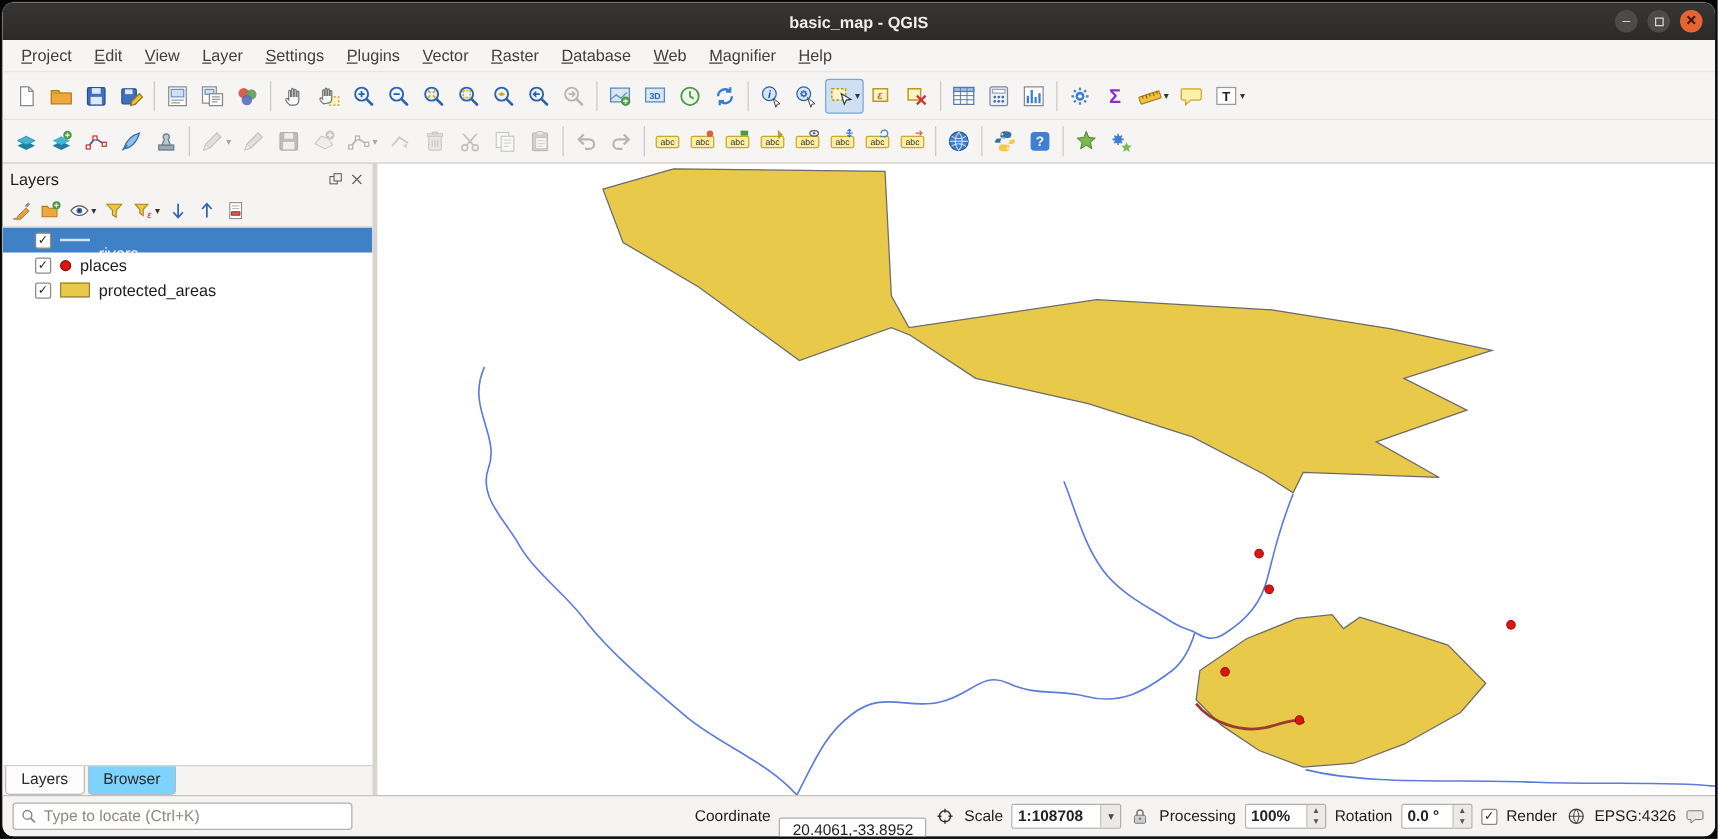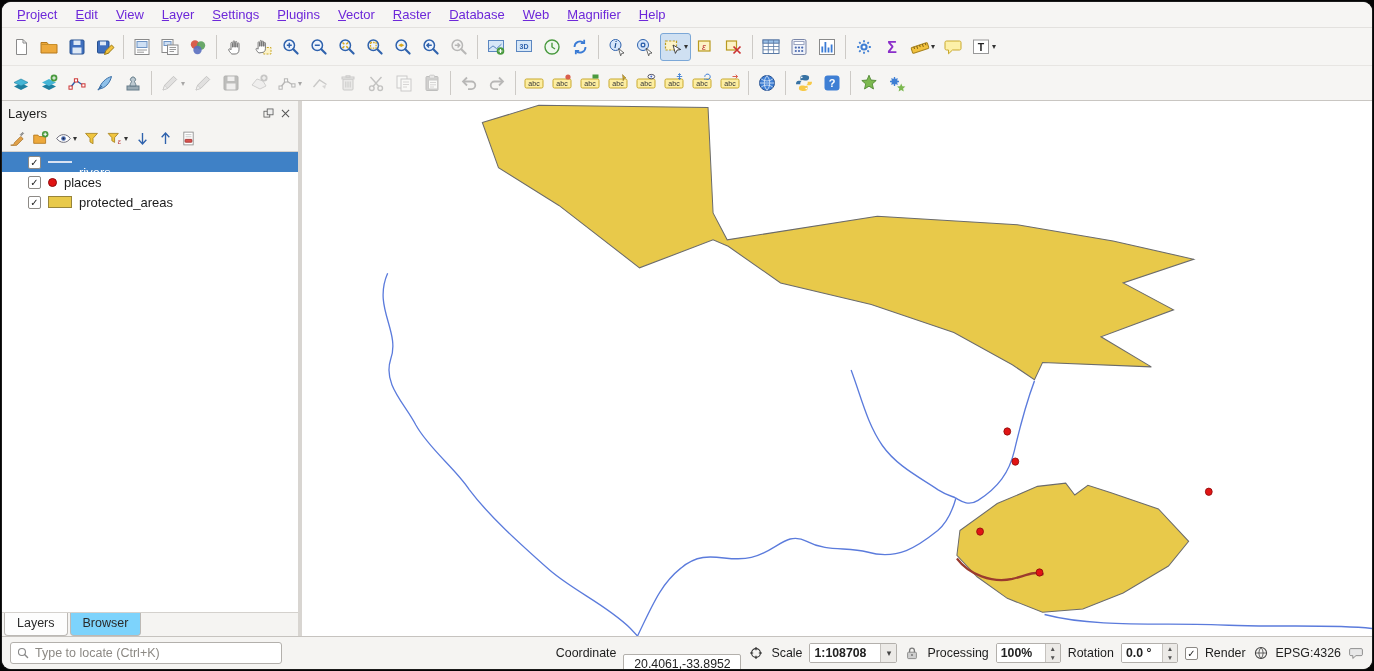--- a/index.html
+++ b/index.html
@@ -10,21 +10,21 @@
   
   .titlebar { height:30px; background:linear-gradient(#383634,#2c2a28); position:relative; display:flex; align-items:center; justify-content:center; flex:0 0 auto; }
   .title { color:#f0efec; font-size:13px; font-weight:bold; }
   .winbtns { position:absolute; right:10px; top:0; height:100%; display:flex; align-items:center; gap:8px; }
   .winbtn { width:18px; height:18px; border-radius:50%; background:#4d4a47; color:#dcdad6; font-size:11px; line-height:17px; text-align:center; cursor:default; display:flex; align-items:center; justify-content:center; }
   .winbtn.close { background:#e66433; color:#3c1607; font-weight:bold; }
   .maxglyph { width:7px; height:7px; border:1.5px solid #d8d6d2; display:block; }
 
   
   .menubar { height:26px; background:#f6f5f3; display:flex; align-items:stretch; padding-left:6px; flex:0 0 auto; border-bottom:1px solid #e3e1de; }
-  .menu-item { display:block; padding:5px 9px 0 9px; font-size:13px; color:#6d28d9; }
+  .menu-item { display:block; padding:5px 9px 0 9px; font-size:13px; color:#404040; }
   .menu-item::first-letter { text-decoration:underline; }
 
   
   .toolbar { display:flex; align-items:center; background:#f6f5f3; padding:0 5px; flex:0 0 auto; }
   .tb1 { height:37px; }
   .tb2 { height:35px; border-top:1px solid #e7e5e2; }
   .tb-btn { display:flex; align-items:center; border:1px solid transparent; background:transparent; padding:3px 2px; margin:0 1px; border-radius:3px; }
   .tb-btn .ic { width:20px; height:20px; display:block; }
   .tb-btn.active { background:#cfe0f2; border-color:#7ba7d7; }
   .tb-btn.disabled { filter:grayscale(1); opacity:.4; }
@@ -79,20 +79,30 @@
   .spin-btns span { flex:1; font-size:6.5px; color:#555; text-align:center; line-height:9px; }
   .sb-icon { width:16px; height:16px; display:block; flex:0 0 auto; }
   .crs { color:#222; }
 </style>
 </head>
 <body>
 
 <div class="page">
   <div class="window">
 
+    <div class="titlebar">
+      <div class="title">basic_map - QGIS</div>
+      <div class="winbtns">
+        <span class="winbtn">–</span>
+        <span class="winbtn">
+            <span class="maxglyph"></span>
+          </span>
+        <span class="winbtn close">✕</span>
+      </div>
+    </div>
 
     <div class="menubar" id="menubar">
         <div class="menu-item">Project</div>
         <div class="menu-item">Edit</div>
         <div class="menu-item">View</div>
         <div class="menu-item">Layer</div>
         <div class="menu-item">Settings</div>
         <div class="menu-item">Plugins</div>
         <div class="menu-item">Vector</div>
         <div class="menu-item">Raster</div>

